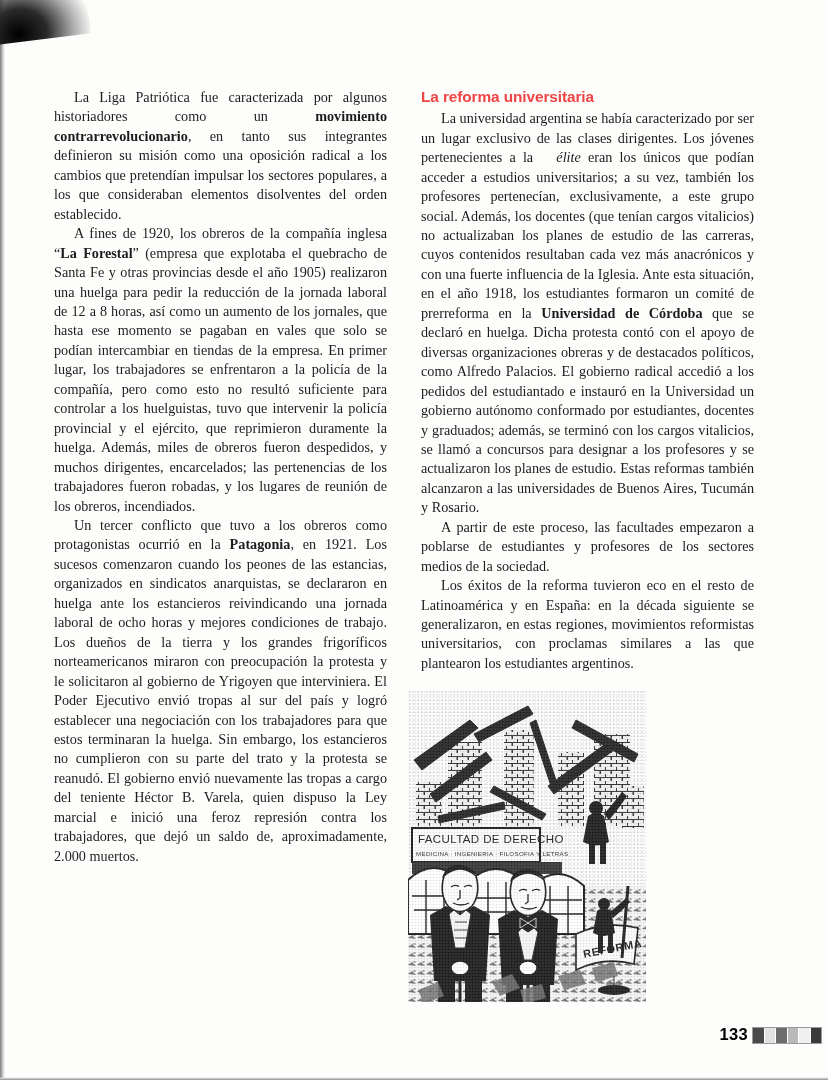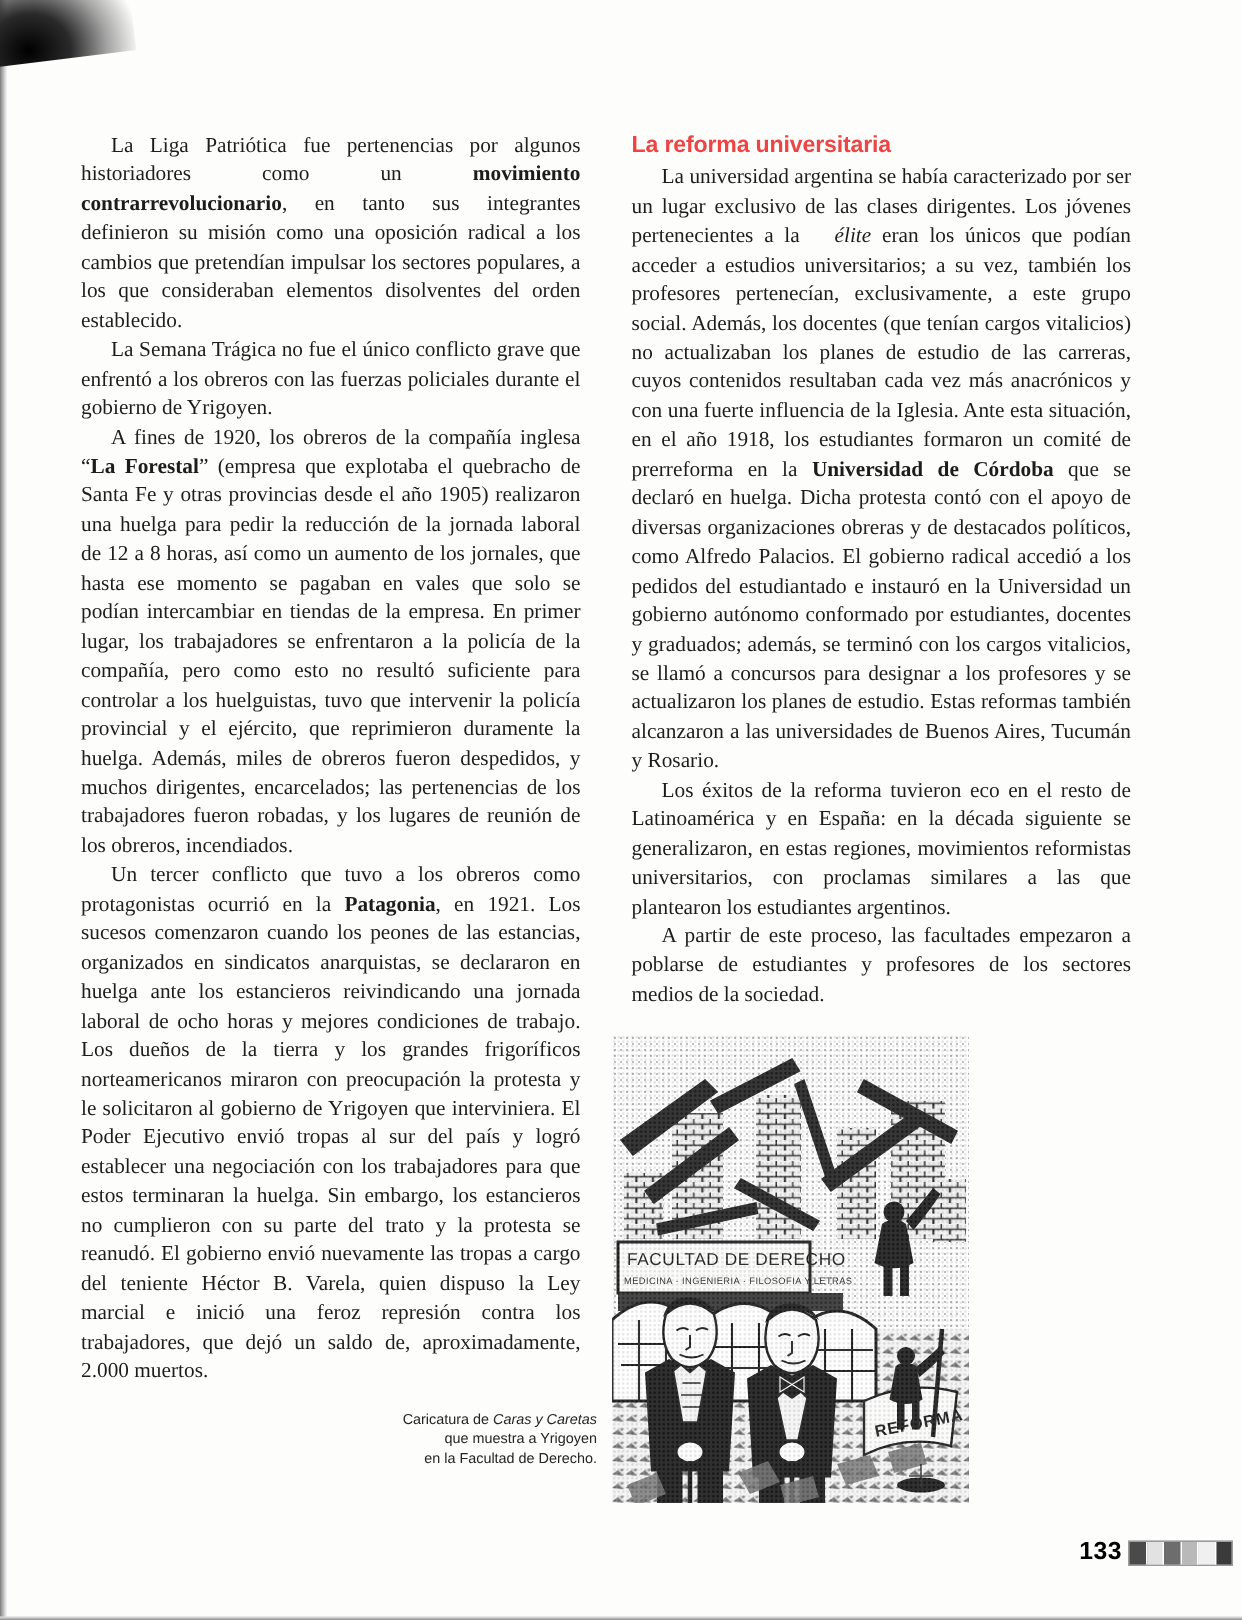--- a/index.html
+++ b/index.html
@@ -163,40 +163,34 @@
 
   <div class="scan-left-edge"></div>
   <div class="scan-corner-shadow"></div>
   <div class="scan-bottom-edge"></div>
 
   <div class="copyright-strip">© Santillana S.A. Prohibida su fotocopia. Ley 11.723</div>
 
   <div class="columns">
 
     <div class="col col-left">
-      <p class="body"><span>La Liga Patriótica fue pertenencias por algunos historiadores como un </span><b>movimiento contrarrevolucionario</b><span>, en tanto sus integrantes definieron su misión como una oposición radical a los cambios que pretendían impulsar los sectores populares, a los que consideraban elementos disolventes del orden establecido.</span></p>
-      <p class="body"><span>La Semana Trágica no fue el único conflicto grave que enfrentó a los obreros con las fuerzas policiales durante el gobierno de Yrigoyen.</span></p>
+      <p class="body"><span>La Liga Patriótica fue caracterizada por algunos historiadores como un </span><b>movimiento contrarrevolucionario</b><span>, en tanto sus integrantes definieron su misión como una oposición radical a los cambios que pretendían impulsar los sectores populares, a los que consideraban elementos disolventes del orden establecido.</span></p>
       <p class="body"><span>A fines de 1920, los obreros de la compañía inglesa “</span><b>La Forestal</b><span>” (empresa que explotaba el quebracho de Santa Fe y otras provincias desde el año 1905) realizaron una huelga para pedir la reducción de la jornada laboral de 12 a 8 horas, así como un aumento de los jornales, que hasta ese momento se pagaban en vales que solo se podían intercambiar en tiendas de la empresa. En primer lugar, los trabajadores se enfrentaron a la policía de la compañía, pero como esto no resultó suficiente para controlar a los huelguistas, tuvo que intervenir la policía provincial y el ejército, que reprimieron duramente la huelga. Además, miles de obreros fueron despedidos, y muchos dirigentes, encarcelados; las pertenencias de los trabajadores fueron robadas, y los lugares de reunión de los obreros, incendiados.</span></p>
       <p class="body"><span>Un tercer conflicto que tuvo a los obreros como protagonistas ocurrió en la </span><b>Patagonia</b><span>, en 1921. Los sucesos comenzaron cuando los peones de las estancias, organizados en sindicatos anarquistas, se declararon en huelga ante los estancieros reivindicando una jornada laboral de ocho horas y mejores condiciones de trabajo. Los dueños de la tierra y los grandes frigoríficos norteamericanos miraron con preocupación la protesta y le solicitaron al gobierno de Yrigoyen que interviniera. El Poder Ejecutivo envió tropas al sur del país y logró establecer una negociación con los trabajadores para que estos terminaran la huelga. Sin embargo, los estancieros no cumplieron con su parte del trato y la protesta se reanudó. El gobierno envió nuevamente las tropas a cargo del teniente Héctor B. Varela, quien dispuso la Ley marcial e inició una feroz represión contra los trabajadores, que dejó un saldo de, aproximadamente, 2.000 muertos.</span></p>
     </div>
 
     <div class="col col-right">
       <h2 class="section-title">La reforma universitaria</h2>
       <p class="body"><span>La universidad argentina se había caracterizado por ser un lugar exclusivo de las clases dirigentes. Los jóvenes pertenecientes a la </span><i>élite</i><span> eran los únicos que podían acceder a estudios universitarios; a su vez, también los profesores pertenecían, exclusivamente, a este grupo social. Además, los docentes (que tenían cargos vitalicios) no actualizaban los planes de estudio de las carreras, cuyos contenidos resultaban cada vez más anacrónicos y con una fuerte influencia de la Iglesia. Ante esta situación, en el año 1918, los estudiantes formaron un comité de prerreforma en la </span><b>Universidad de Córdoba</b><span> que se declaró en huelga. Dicha protesta contó con el apoyo de diversas organizaciones obreras y de destacados políticos, como Alfredo Palacios. El gobierno radical accedió a los pedidos del estudiantado e instauró en la Universidad un gobierno autónomo conformado por estudiantes, docentes y graduados; además, se terminó con los cargos vitalicios, se llamó a concursos para designar a los profesores y se actualizaron los planes de estudio. Estas reformas también alcanzaron a las universidades de Buenos Aires, Tucumán y Rosario.</span></p>
+      <p class="body"><span>A partir de este proceso, las facultades empezaron a poblarse de estudiantes y profesores de los sectores medios de la sociedad.</span></p>
       <p class="body"><span>Los éxitos de la reforma tuvieron eco en el resto de Latinoamérica y en España: en la década siguiente se generalizaron, en estas regiones, movimientos reformistas universitarios, con proclamas similares a las que plantearon los estudiantes argentinos.</span></p>
-      <p class="body"><span>A partir de este proceso, las facultades empezaron a poblarse de estudiantes y profesores de los sectores medios de la sociedad.</span></p>
     </div>
 
   </div>
 
-  <div class="caption" style="position:absolute; left:198px; top:940px; width:200px;">
-      <div><span>Caricatura de </span><i>Caras y Caretas</i></div>
-      <div><span>que muestra a Yrigoyen</span></div>
-      <div><span>en la Facultad de Derecho.</span></div>
-    </div>
 
   <div class="illustration">
     <svg viewBox="0 0 238 312" preserveAspectRatio="none" aria-hidden="true" aria-label="Caricatura en blanco y negro: ruinas de muros de ladrillo, dos hombres de traje con bastones en primer plano y un manifestante con bandera">
       <defs>
         <pattern id="halftone" width="3" height="3" patternUnits="userSpaceOnUse">
           <rect width="3" height="3" fill="#ffffff"></rect>
           <circle cx="1.5" cy="1.5" r="0.85" fill="#1f1f1f"></circle>
         </pattern>
         <pattern id="halftoneLight" width="4" height="4" patternUnits="userSpaceOnUse">
           <rect width="4" height="4" fill="#ffffff"></rect>

